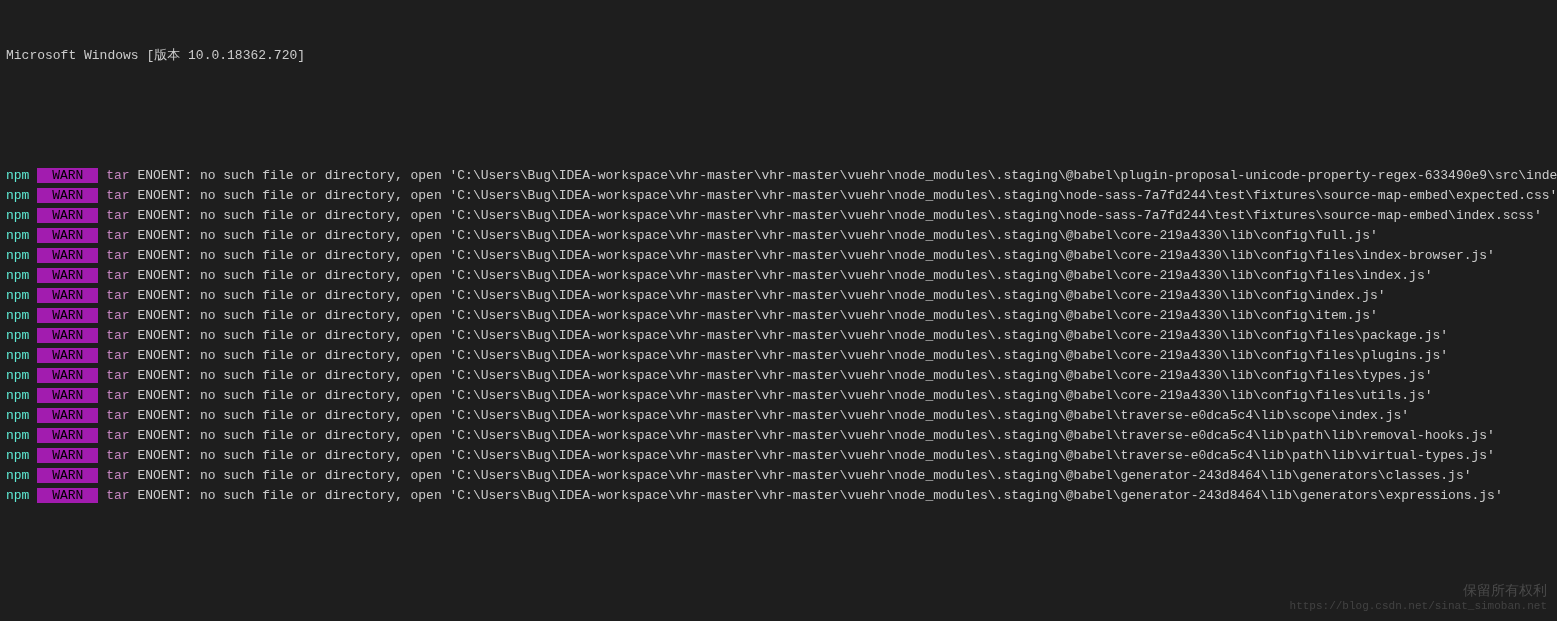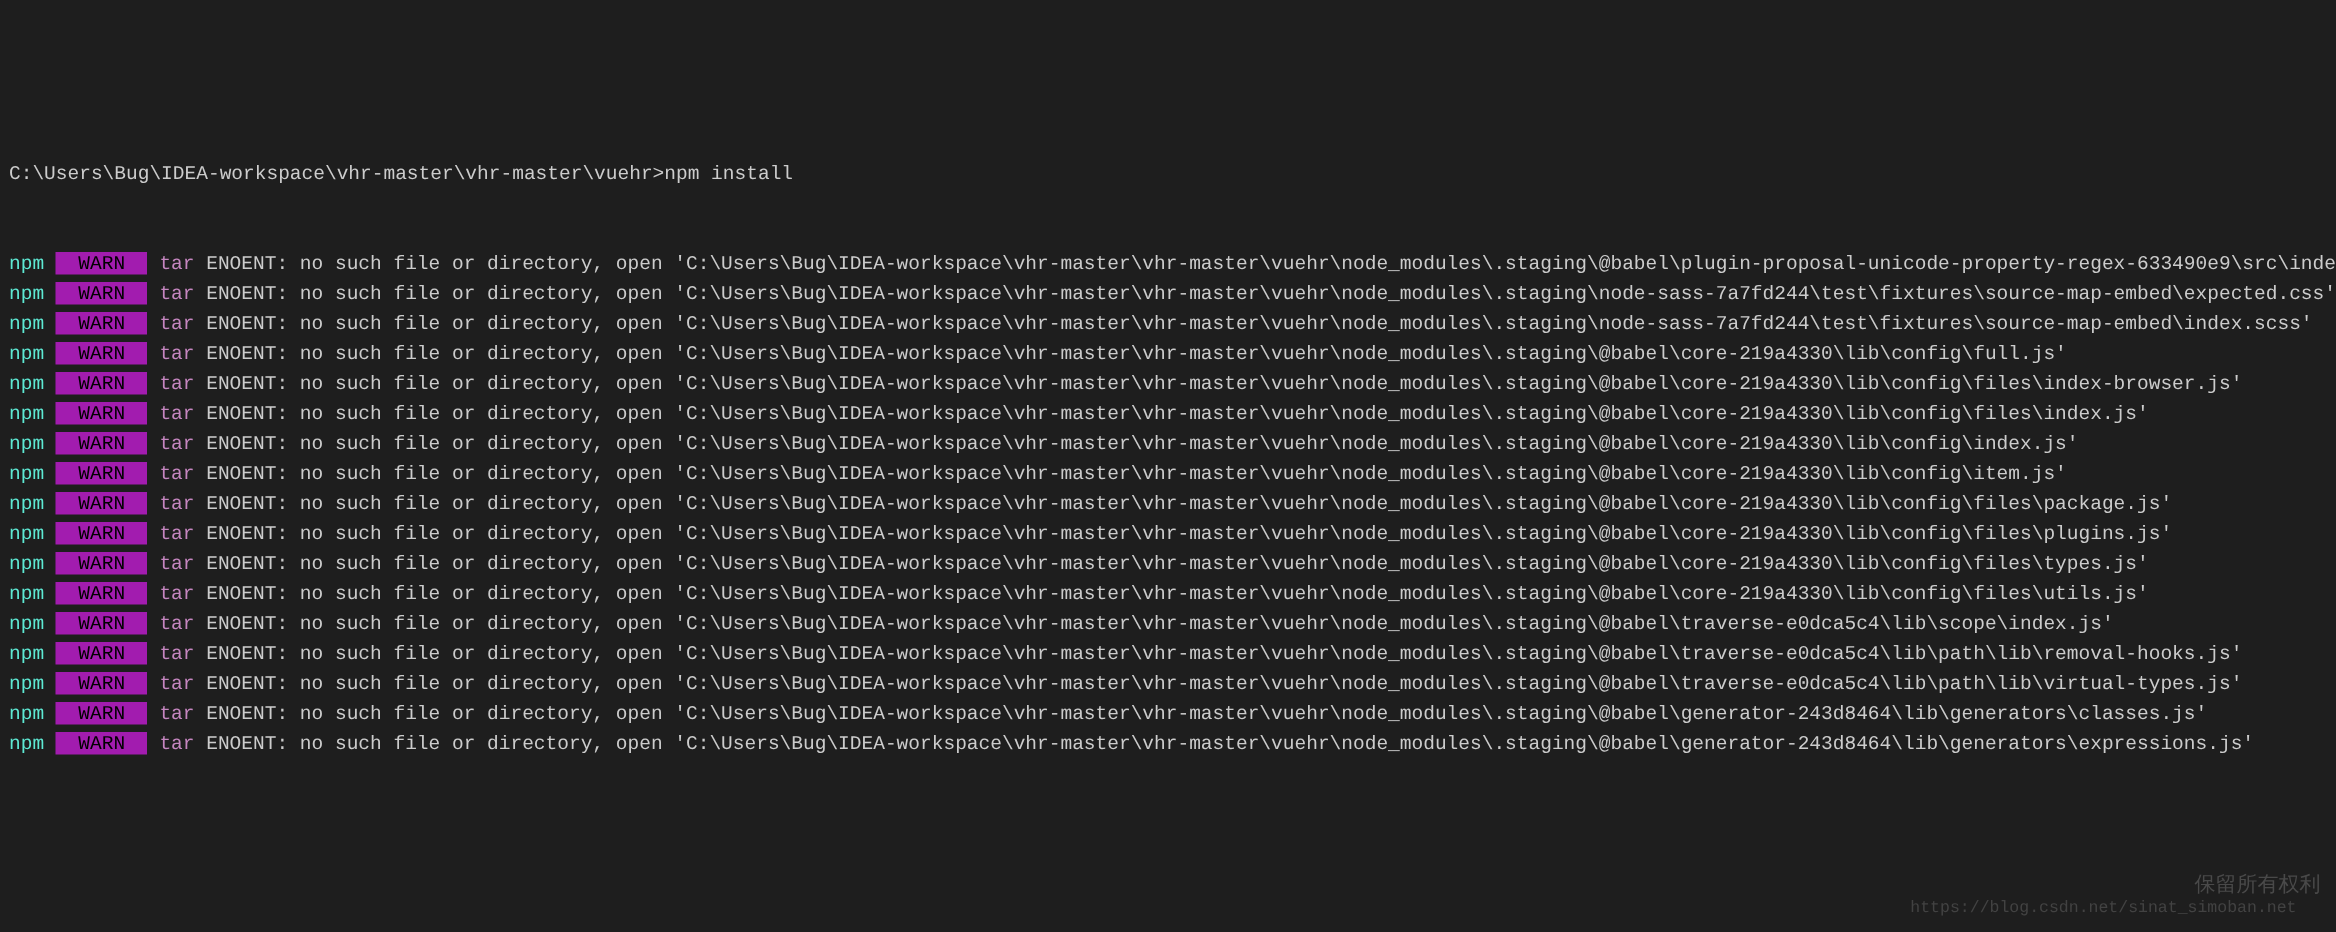--- a/index.html
+++ b/index.html
@@ -47,31 +47,31 @@
       bottom: 20px;
       right: 10px;
       color: #666666;
       font-size: 14px;
       opacity: 0.6;
       pointer-events: none;
     }
     .watermark2 {
       position: absolute;
       bottom: 5px;
-      right: 26px;
+      right: 10px;
       color: #666666;
       font-size: 11px;
       opacity: 0.5;
       pointer-events: none;
       text-align: right;
     }
   </style>
 </head>
 <body>
 
 <div class="terminal">
+  <span class="line">Microsoft Windows [版本 10.0.18362.720]</span>
   <span class="line"> </span>
-  <span class="line"><span>C:\Users\Bug\IDEA-workspace\vhr-master\vhr-master\vuehr&gt;</span><span>npm install</span></span>
   <div id="warnings-container"><span class="line"><span class="npm">npm</span> <span class="warn">WARN</span> <span class="tar">tar</span> <span class="path">ENOENT: no such file or directory, open 'C:\Users\Bug\IDEA-workspace\vhr-master\vhr-master\vuehr\node_modules\.staging\@babel\plugin-proposal-unicode-property-regex-633490e9\src\index.js'</span></span><span class="line"><span class="npm">npm</span> <span class="warn">WARN</span> <span class="tar">tar</span> <span class="path">ENOENT: no such file or directory, open 'C:\Users\Bug\IDEA-workspace\vhr-master\vhr-master\vuehr\node_modules\.staging\node-sass-7a7fd244\test\fixtures\source-map-embed\expected.css'</span></span><span class="line"><span class="npm">npm</span> <span class="warn">WARN</span> <span class="tar">tar</span> <span class="path">ENOENT: no such file or directory, open 'C:\Users\Bug\IDEA-workspace\vhr-master\vhr-master\vuehr\node_modules\.staging\node-sass-7a7fd244\test\fixtures\source-map-embed\index.scss'</span></span><span class="line"><span class="npm">npm</span> <span class="warn">WARN</span> <span class="tar">tar</span> <span class="path">ENOENT: no such file or directory, open 'C:\Users\Bug\IDEA-workspace\vhr-master\vhr-master\vuehr\node_modules\.staging\@babel\core-219a4330\lib\config\full.js'</span></span><span class="line"><span class="npm">npm</span> <span class="warn">WARN</span> <span class="tar">tar</span> <span class="path">ENOENT: no such file or directory, open 'C:\Users\Bug\IDEA-workspace\vhr-master\vhr-master\vuehr\node_modules\.staging\@babel\core-219a4330\lib\config\files\index-browser.js'</span></span><span class="line"><span class="npm">npm</span> <span class="warn">WARN</span> <span class="tar">tar</span> <span class="path">ENOENT: no such file or directory, open 'C:\Users\Bug\IDEA-workspace\vhr-master\vhr-master\vuehr\node_modules\.staging\@babel\core-219a4330\lib\config\files\index.js'</span></span><span class="line"><span class="npm">npm</span> <span class="warn">WARN</span> <span class="tar">tar</span> <span class="path">ENOENT: no such file or directory, open 'C:\Users\Bug\IDEA-workspace\vhr-master\vhr-master\vuehr\node_modules\.staging\@babel\core-219a4330\lib\config\index.js'</span></span><span class="line"><span class="npm">npm</span> <span class="warn">WARN</span> <span class="tar">tar</span> <span class="path">ENOENT: no such file or directory, open 'C:\Users\Bug\IDEA-workspace\vhr-master\vhr-master\vuehr\node_modules\.staging\@babel\core-219a4330\lib\config\item.js'</span></span><span class="line"><span class="npm">npm</span> <span class="warn">WARN</span> <span class="tar">tar</span> <span class="path">ENOENT: no such file or directory, open 'C:\Users\Bug\IDEA-workspace\vhr-master\vhr-master\vuehr\node_modules\.staging\@babel\core-219a4330\lib\config\files\package.js'</span></span><span class="line"><span class="npm">npm</span> <span class="warn">WARN</span> <span class="tar">tar</span> <span class="path">ENOENT: no such file or directory, open 'C:\Users\Bug\IDEA-workspace\vhr-master\vhr-master\vuehr\node_modules\.staging\@babel\core-219a4330\lib\config\files\plugins.js'</span></span><span class="line"><span class="npm">npm</span> <span class="warn">WARN</span> <span class="tar">tar</span> <span class="path">ENOENT: no such file or directory, open 'C:\Users\Bug\IDEA-workspace\vhr-master\vhr-master\vuehr\node_modules\.staging\@babel\core-219a4330\lib\config\files\types.js'</span></span><span class="line"><span class="npm">npm</span> <span class="warn">WARN</span> <span class="tar">tar</span> <span class="path">ENOENT: no such file or directory, open 'C:\Users\Bug\IDEA-workspace\vhr-master\vhr-master\vuehr\node_modules\.staging\@babel\core-219a4330\lib\config\files\utils.js'</span></span><span class="line"><span class="npm">npm</span> <span class="warn">WARN</span> <span class="tar">tar</span> <span class="path">ENOENT: no such file or directory, open 'C:\Users\Bug\IDEA-workspace\vhr-master\vhr-master\vuehr\node_modules\.staging\@babel\traverse-e0dca5c4\lib\scope\index.js'</span></span><span class="line"><span class="npm">npm</span> <span class="warn">WARN</span> <span class="tar">tar</span> <span class="path">ENOENT: no such file or directory, open 'C:\Users\Bug\IDEA-workspace\vhr-master\vhr-master\vuehr\node_modules\.staging\@babel\traverse-e0dca5c4\lib\path\lib\removal-hooks.js'</span></span><span class="line"><span class="npm">npm</span> <span class="warn">WARN</span> <span class="tar">tar</span> <span class="path">ENOENT: no such file or directory, open 'C:\Users\Bug\IDEA-workspace\vhr-master\vhr-master\vuehr\node_modules\.staging\@babel\traverse-e0dca5c4\lib\path\lib\virtual-types.js'</span></span><span class="line"><span class="npm">npm</span> <span class="warn">WARN</span> <span class="tar">tar</span> <span class="path">ENOENT: no such file or directory, open 'C:\Users\Bug\IDEA-workspace\vhr-master\vhr-master\vuehr\node_modules\.staging\@babel\generator-243d8464\lib\generators\classes.js'</span></span><span class="line"><span class="npm">npm</span> <span class="warn">WARN</span> <span class="tar">tar</span> <span class="path">ENOENT: no such file or directory, open 'C:\Users\Bug\IDEA-workspace\vhr-master\vhr-master\vuehr\node_modules\.staging\@babel\generator-243d8464\lib\generators\expressions.js'</span></span></div>
 </div>
 
 <div class="watermark">保留所有权利</div>
 <div class="watermark2">https://blog.csdn.net/sinat_simoban.net</div>
 
 </body></html>

